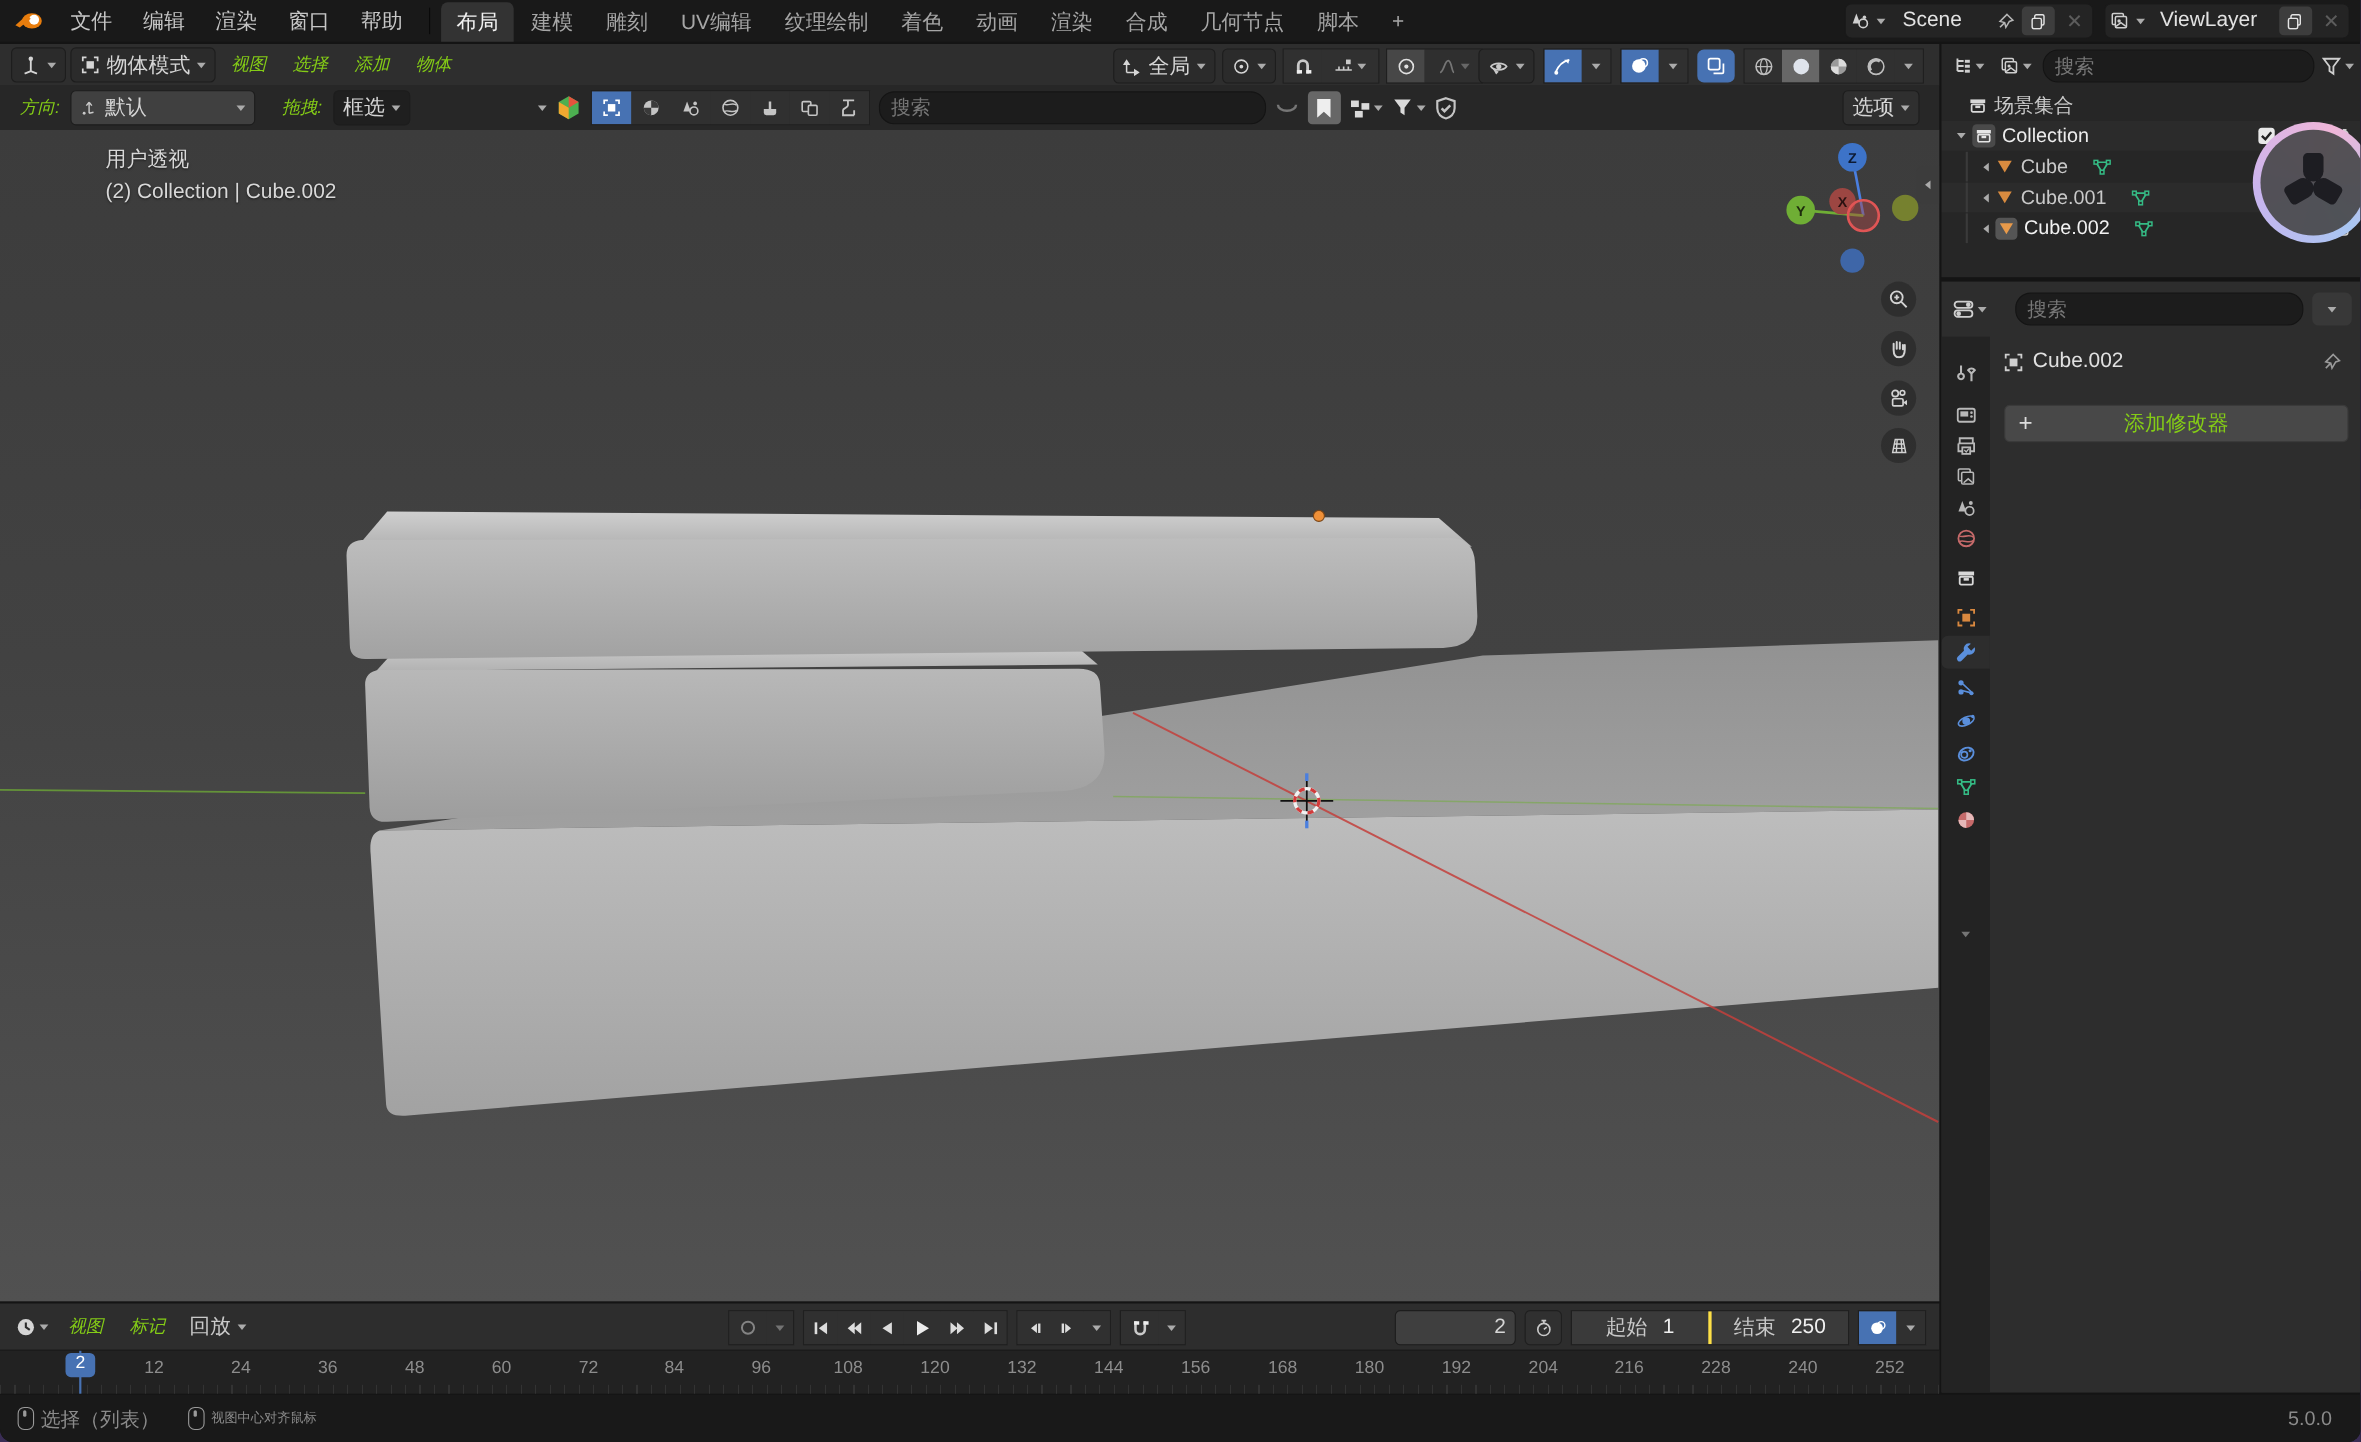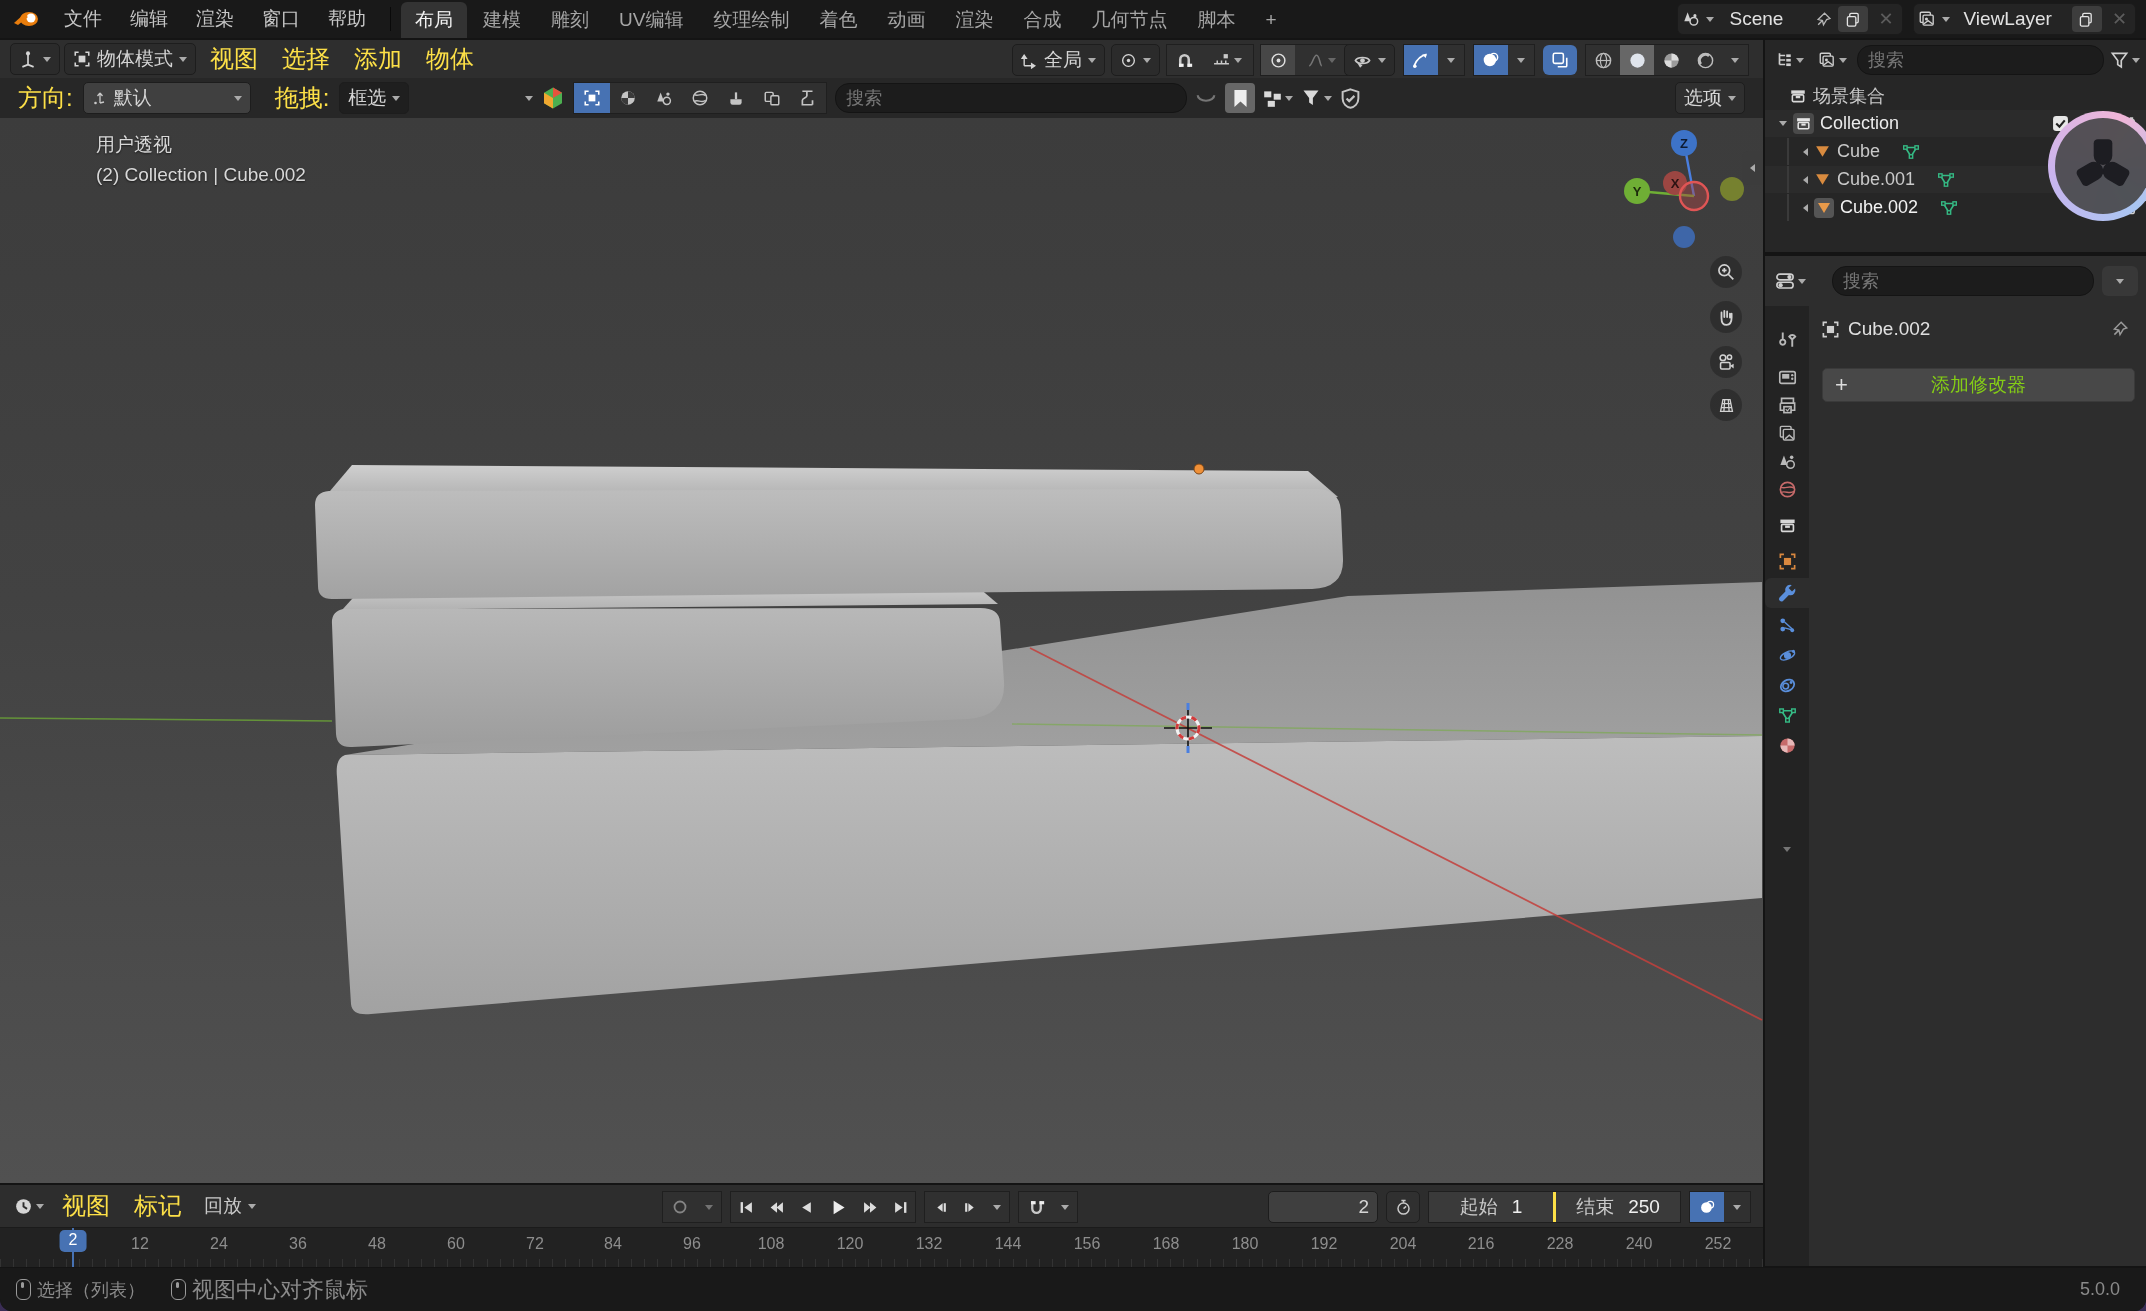--- a/index.html
+++ b/index.html
@@ -22,21 +22,21 @@
   input.search::placeholder{color:#777;}
   
   #topbar{left:0;top:0;width:2146px;height:38px;background:#191919;display:flex;align-items:center;}
   .menu{padding:0 14px;color:#c6c6c6;font-size:19px;cursor:default;white-space:nowrap;}
   .wstab{padding:5px 14px;border-radius:6px 6px 0 0;color:#a6a6a6;font-size:19px;white-space:nowrap;}
   .wstab.on{background:#333333;color:#f1f1f1;}
   .idwidget{display:flex;align-items:center;background:#242424;border:1px solid #1a1a1a;border-radius:6px;height:30px;padding:0 4px;gap:6px;}
   
   #vph{left:0;top:40px;width:1763px;height:38px;background:#2e2e2e;display:flex;align-items:center;gap:4px;padding:0;box-sizing:border-box;}
   #toolrow{left:0;top:78px;width:1763px;height:40px;background:#272727;display:flex;align-items:center;box-sizing:border-box;}
-  .hlabel{color:#fde047;font-size:24px;padding:0 10px;white-space:nowrap;}
+  .hlabel{color:#84cc16;font-size:16px;padding:0 10px;white-space:nowrap;font-style:italic;}
   
   #canvas{left:0;top:118px;width:1763px;height:1065px;background:linear-gradient(180deg,#3c3c3c,#424242 45%,#515151);overflow:hidden;}
   .vptext{color:#d8d8d8;font-size:19px;text-shadow:0 1px 2px rgba(0,0,0,.6);}
   .navbtn{position:absolute;width:32px;height:32px;border-radius:50%;background:rgba(42,42,42,.75);display:flex;align-items:center;justify-content:center;}
   
   #outliner{left:1765px;top:40px;width:381px;height:212px;background:#262626;overflow:hidden;}
   #props{left:1765px;top:256px;width:381px;height:1010px;background:#2d2d2d;overflow:hidden;}
   .orow{position:absolute;left:0;width:100%;height:27px;display:flex;align-items:center;color:#c9c9c9;font-size:18px;gap:6px;}
   .tabstrip{position:absolute;left:0;top:50px;width:44px;height:960px;background:#232323;}
   .ptab{position:absolute;left:0;width:44px;height:30px;display:flex;align-items:center;justify-content:center;}
@@ -924,19 +924,19 @@
     </div>
   </div>
 
   <div id="status" class="abs">
     <span class="row" style="gap:6px;">
       <span class="mouseico"></span>
       <span class="txt dim" style="font-size:18px;">选择（列表）</span>
     </span>
     <span class="row" style="gap:6px;">
       <span class="mouseico" style="--b:center;"></span>
-      <span class="txt dim" style="font-size:22px;">视图中心对齐鼠标</span>
+      <span class="txt dim" style="font-size:12px;">视图中心对齐鼠标</span>
     </span>
     <span style="flex:1"></span>
     <span class="txt dim" style="font-size:18px;margin-right:10px;">5.0.0</span>
   </div>
 
 </div>
 
 </body></html>

